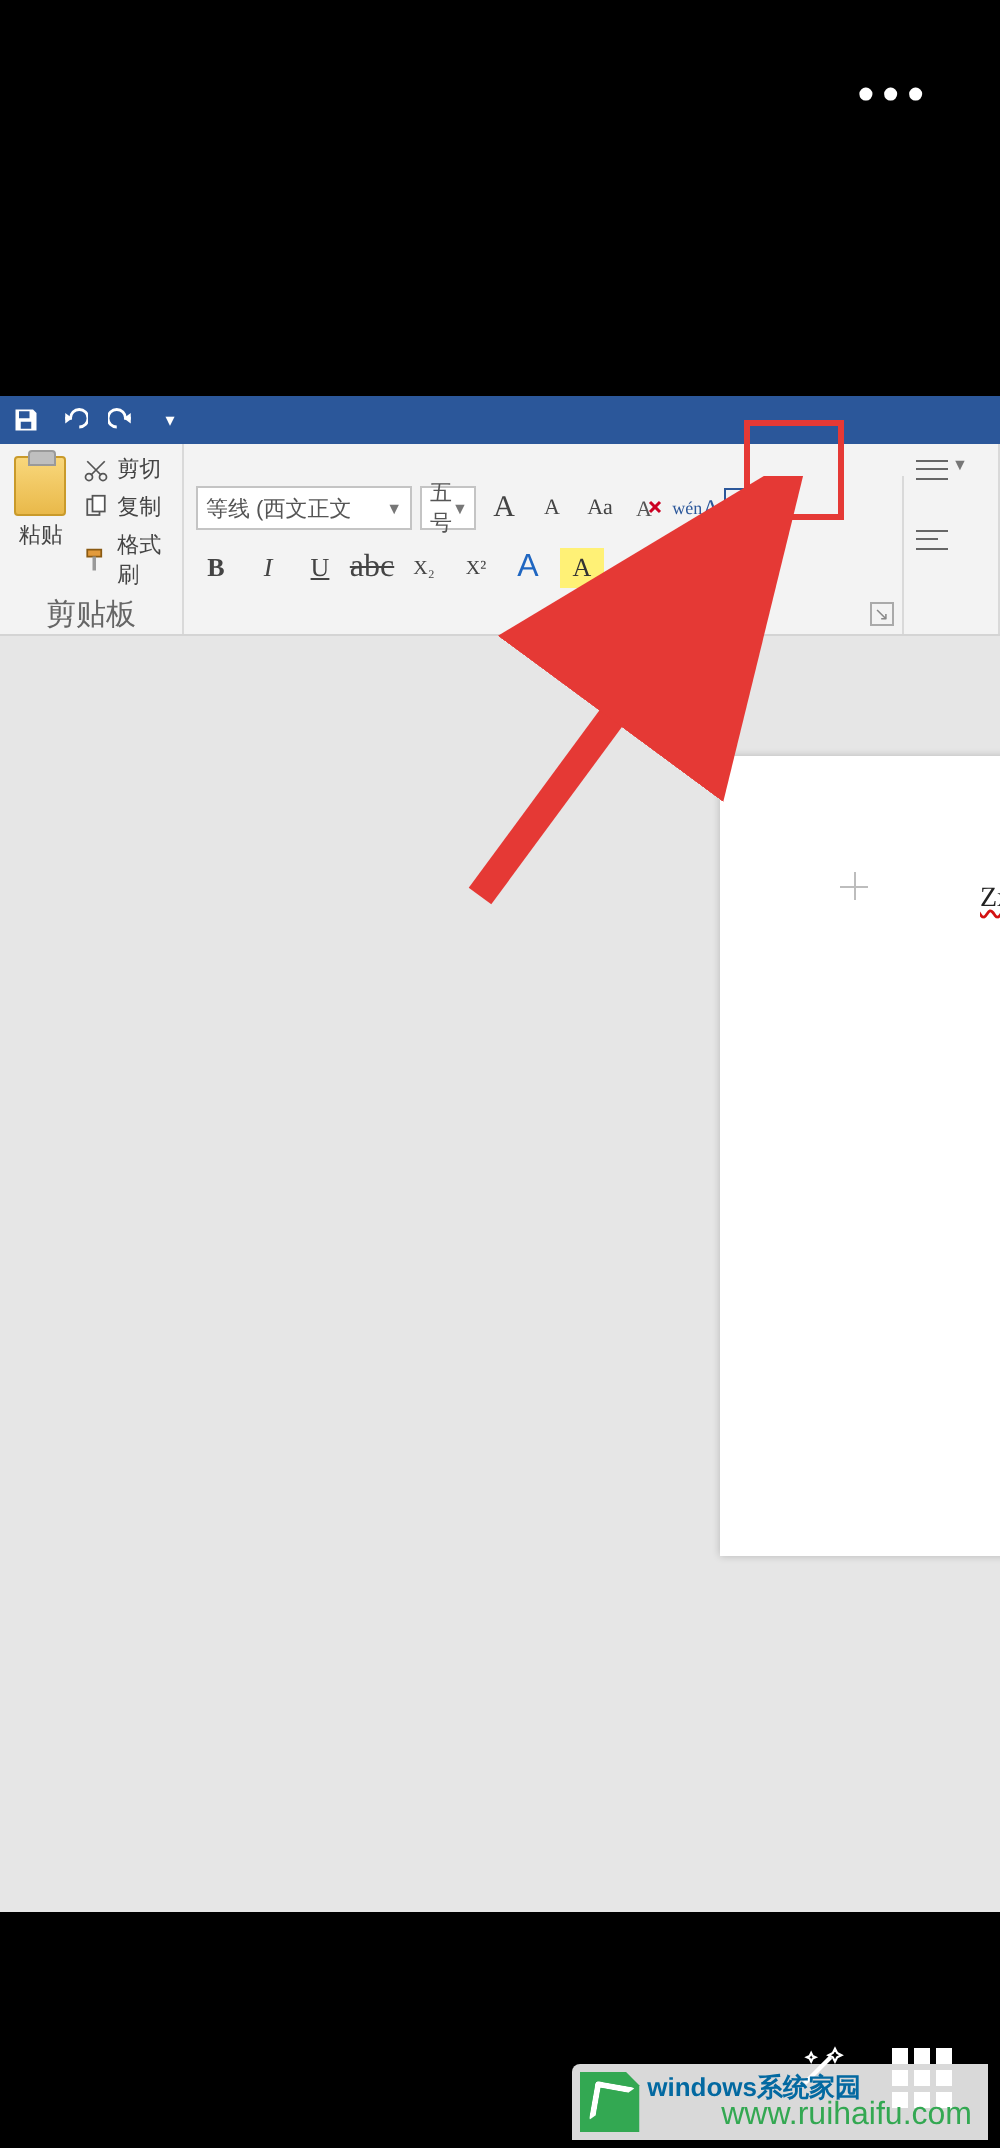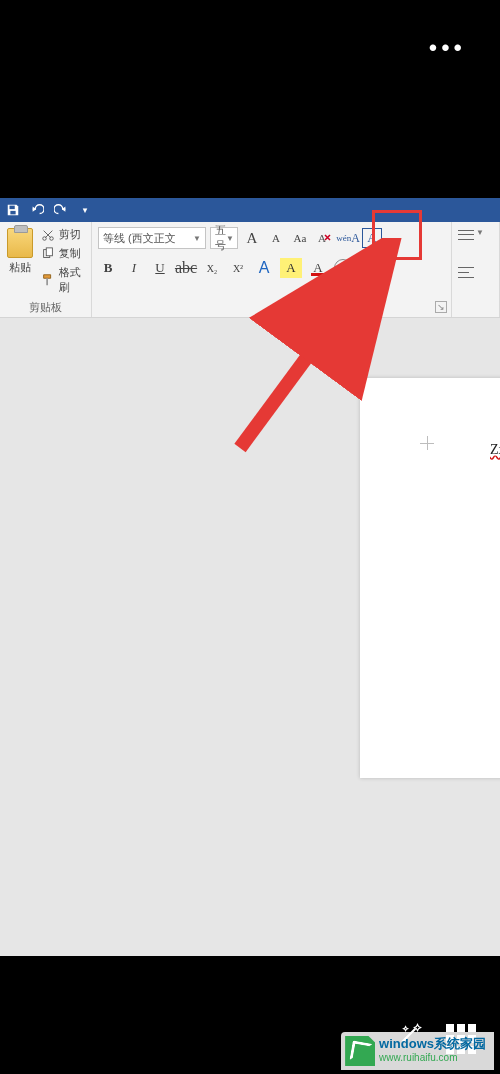--- a/index.html
+++ b/index.html
@@ -60,21 +60,21 @@
   }
   .group {
     border-right: 1px solid #d9d9d9;
     padding: 4px 6px 2px 6px;
     display: flex;
     flex-direction: column;
     justify-content: space-between;
   }
   .group-label {
     text-align: center;
-    font-size: 11px;
+    font-size: 15px;
     color: #666;
     padding-top: 2px;
   }
   
   .clip-group { width: 92px; }
   .clip-body { display: flex; gap: 4px; flex: 1; }
   .paste-btn {
     width: 34px;
     display: flex;
     flex-direction: column;
@@ -95,21 +95,21 @@
     top: -4px; left: 6px;
     width: 12px; height: 6px;
     background: #bfbfbf;
     border: 1px solid #9a9a9a;
     border-radius: 2px 2px 0 0;
   }
   .clip-items { display: flex; flex-direction: column; gap: 2px; font-size: 11px; color: #444; }
   .clip-items .ci { display: flex; align-items: center; gap: 4px; padding: 1px 2px; }
   .ci-ico { width: 14px; height: 14px; display: inline-block; }
   
-  .font-group { flex: 1; min-width: 0; }
+  .font-group { flex: 1; min-width: 0; margin-top: 16px; }
   .font-row1 { display: flex; align-items: center; gap: 4px; height: 24px; }
   .font-row2 { display: flex; align-items: center; gap: 6px; height: 24px; margin-top: 6px; color: #555; }
   .sel {
     border: 1px solid #c4c4c4; background: #fff; height: 22px;
     display: flex; align-items: center; padding: 0 4px; font-size: 11px; color: #555;
   }
   .sel.fontname { width: 108px; }
   .sel.fontsize { width: 28px; }
   .tri { margin-left: auto; font-size: 8px; color: #777; }
   .fbtn {
@@ -206,21 +206,21 @@
     clip-path: polygon(0 0, 78% 0, 100% 22%, 100% 100%, 0 100%);
     position: relative;
   }
   .wm-logo::after {
     content: ""; position: absolute; top: 6px; left: 6px; width: 14px; height: 14px;
     border: 3px solid #fff; border-radius: 2px; border-right-color: transparent; border-bottom-color: transparent;
     transform: rotate(10deg);
   }
   .wm-text { display: flex; flex-direction: column; line-height: 14px; }
   .wm-text .t1 { font-size: 13px; color: #0369a1; font-weight: bold; }
-  .wm-text .t2 { font-size: 10px; color: #33a852; }
+  .wm-text .t2 { font-size: 16px; color: #33a852; margin-left: 37px; }
 </style>
 </head>
 <body>
 
 <div class="top-black">
   <div class="dots">•••</div>
 </div>
 
 <div class="word-area">
 

